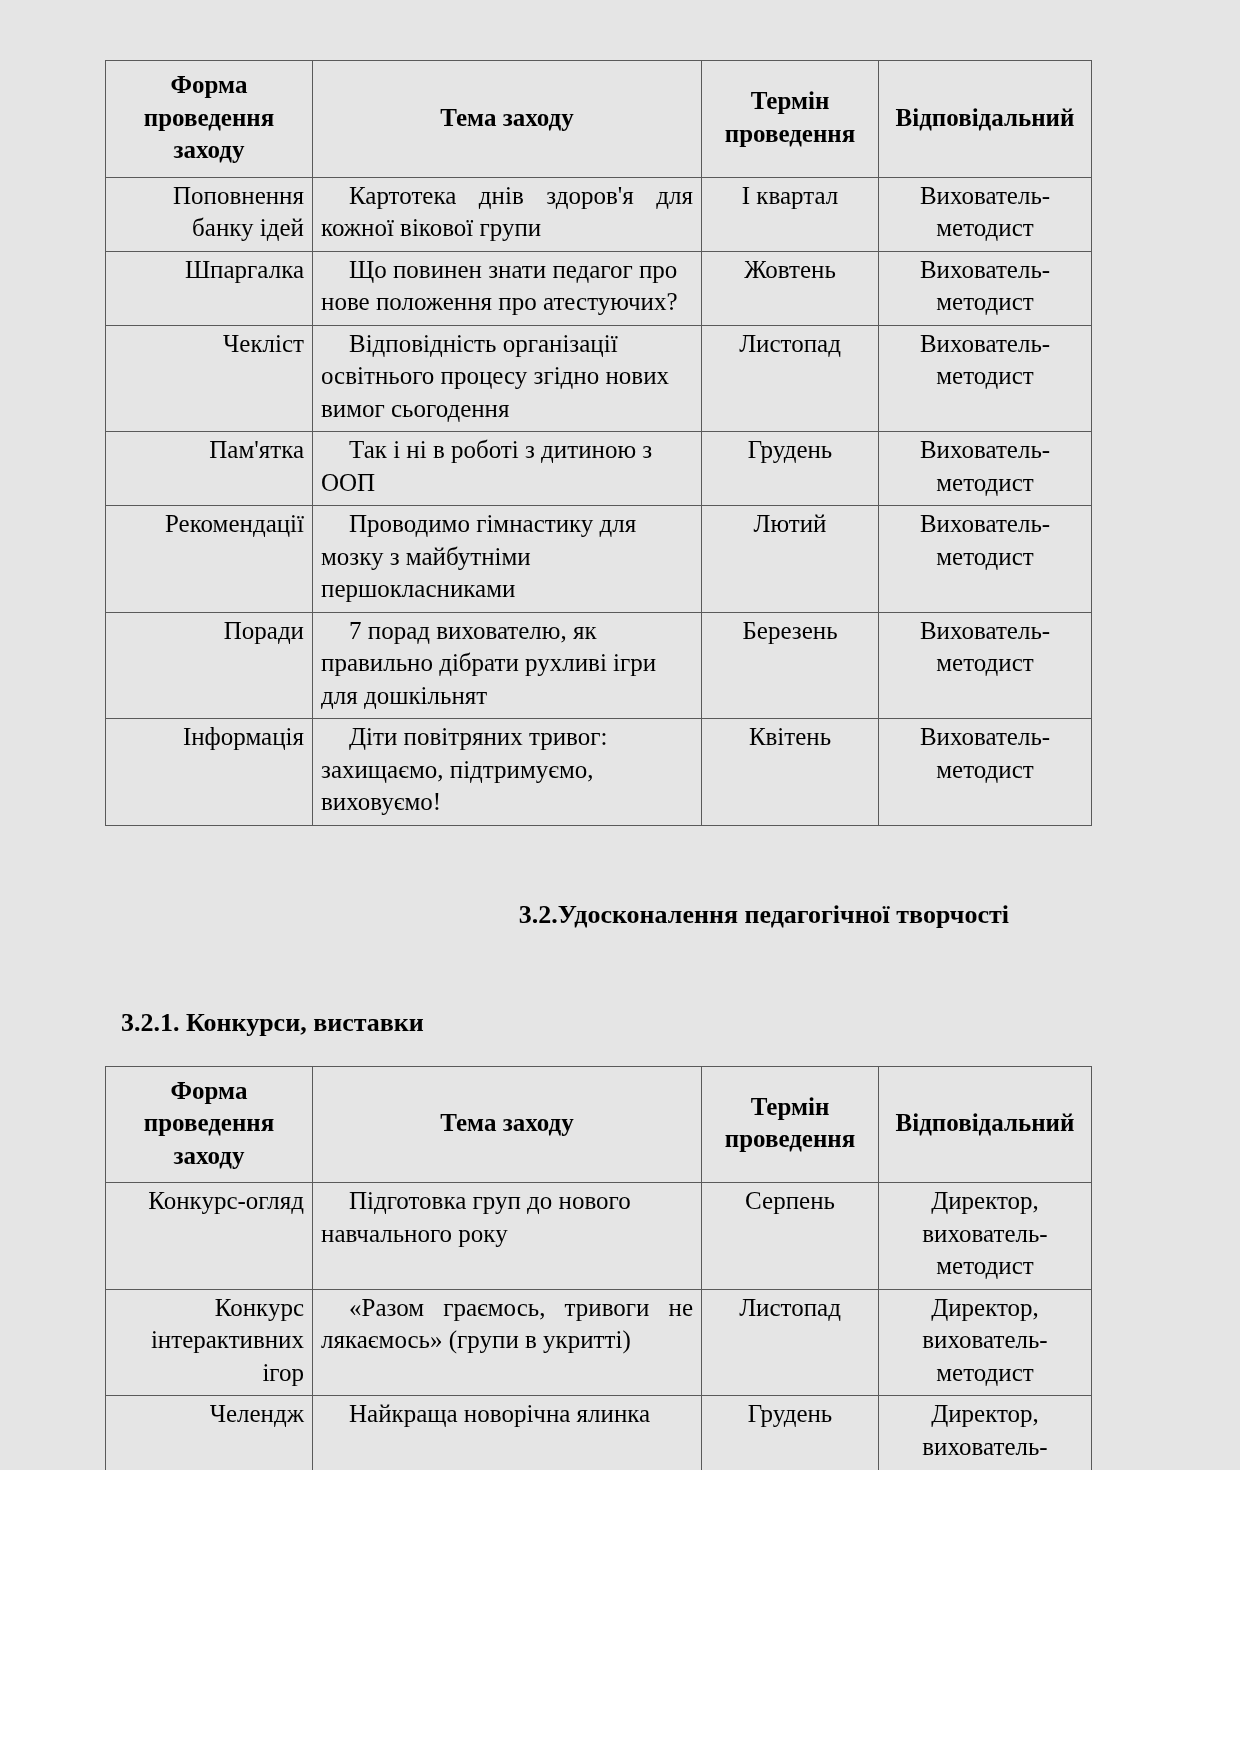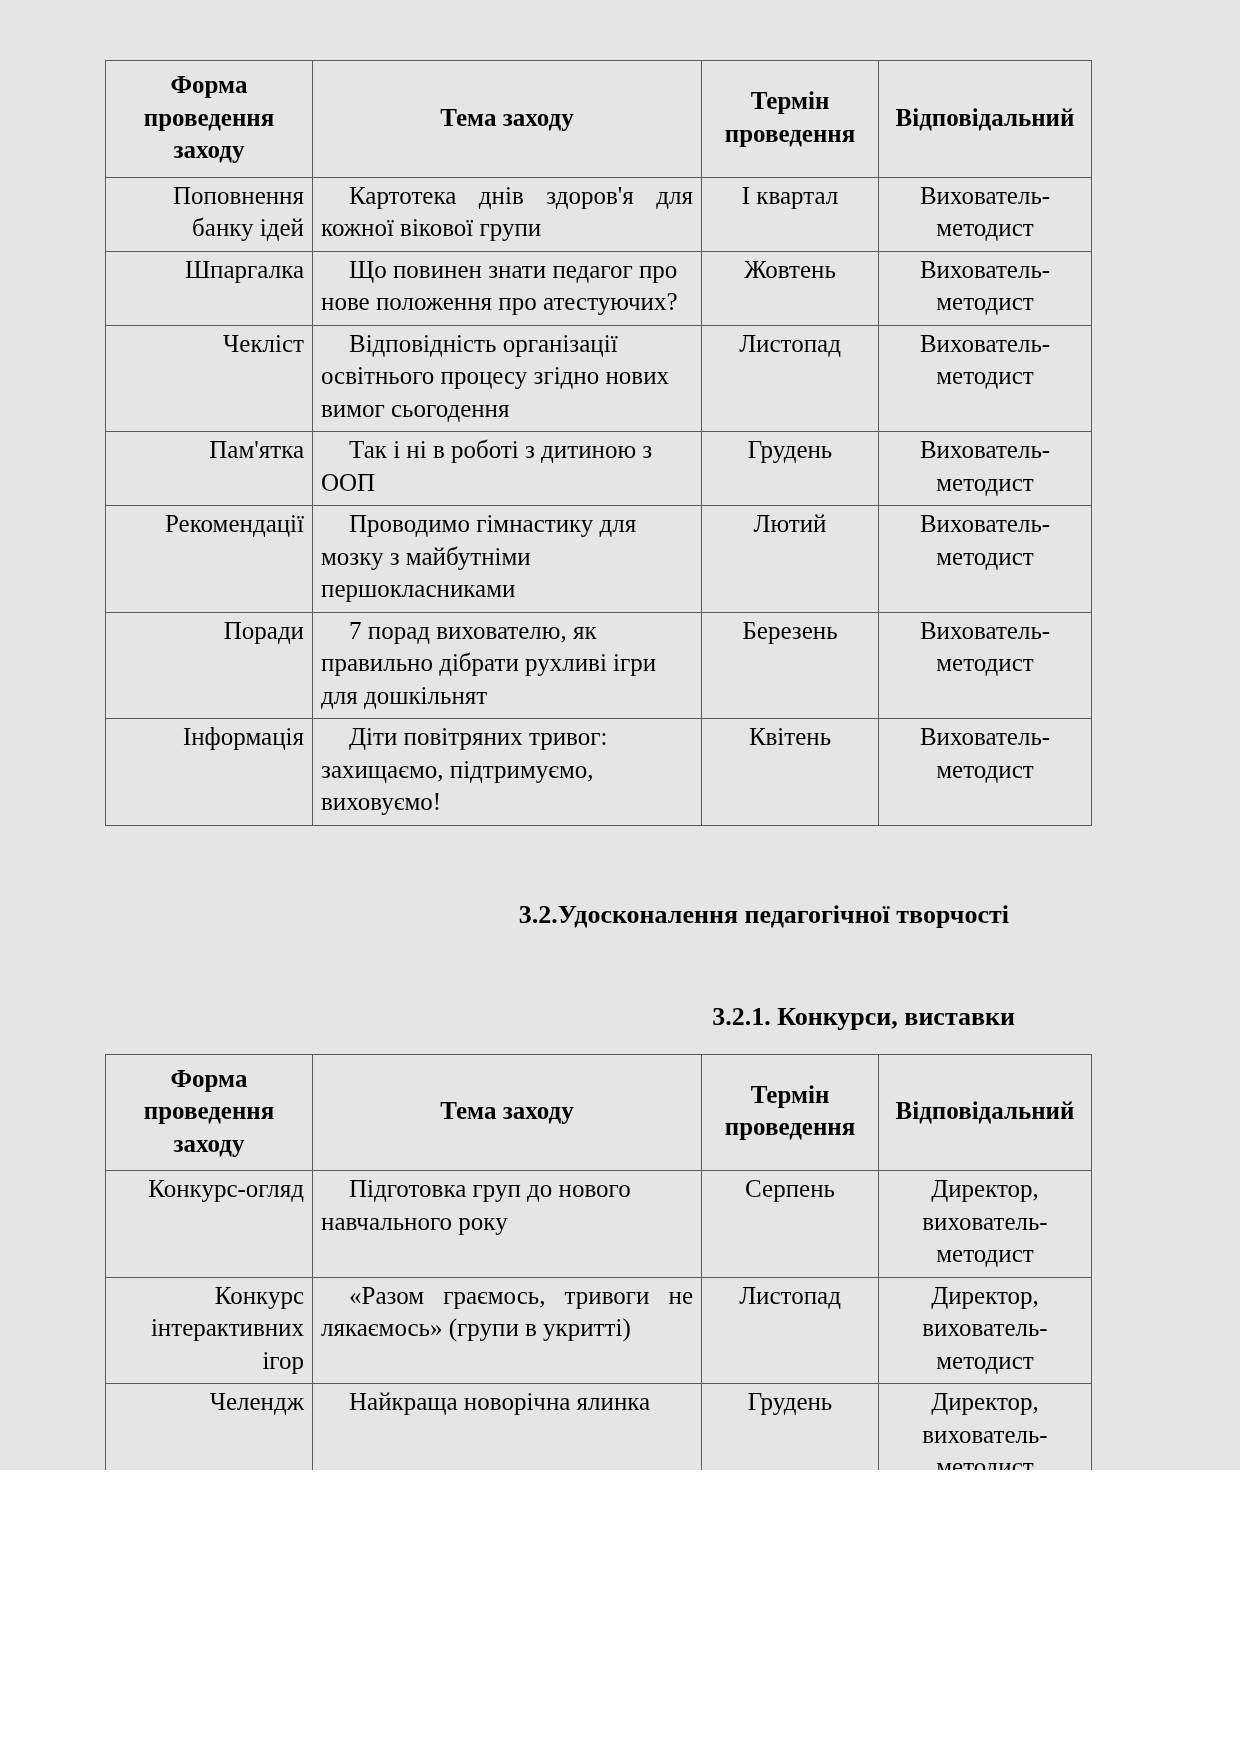--- a/index.html
+++ b/index.html
@@ -64,25 +64,25 @@
     font-size: 26px;
     font-weight: bold;
     text-align: right;
     padding-left: 222px;
   }
   .section-head .num {
     display: inline-block;
     width: 88px;
   }
   .sub-head {
-    margin: 10px;
+    margin: 16px;
     padding: 0;
     font-size: 26px;
     font-weight: bold;
-    text-align: right;
+    text-align: left;
   }
 
   .gap-after-table1 { height: 58px; }
   .gap-after-head   { height: 46px; }
   .gap-after-sub    { height: 12px; }
 
   .page-number {
     position: absolute;
     left: 0;
     top: 1672px;

